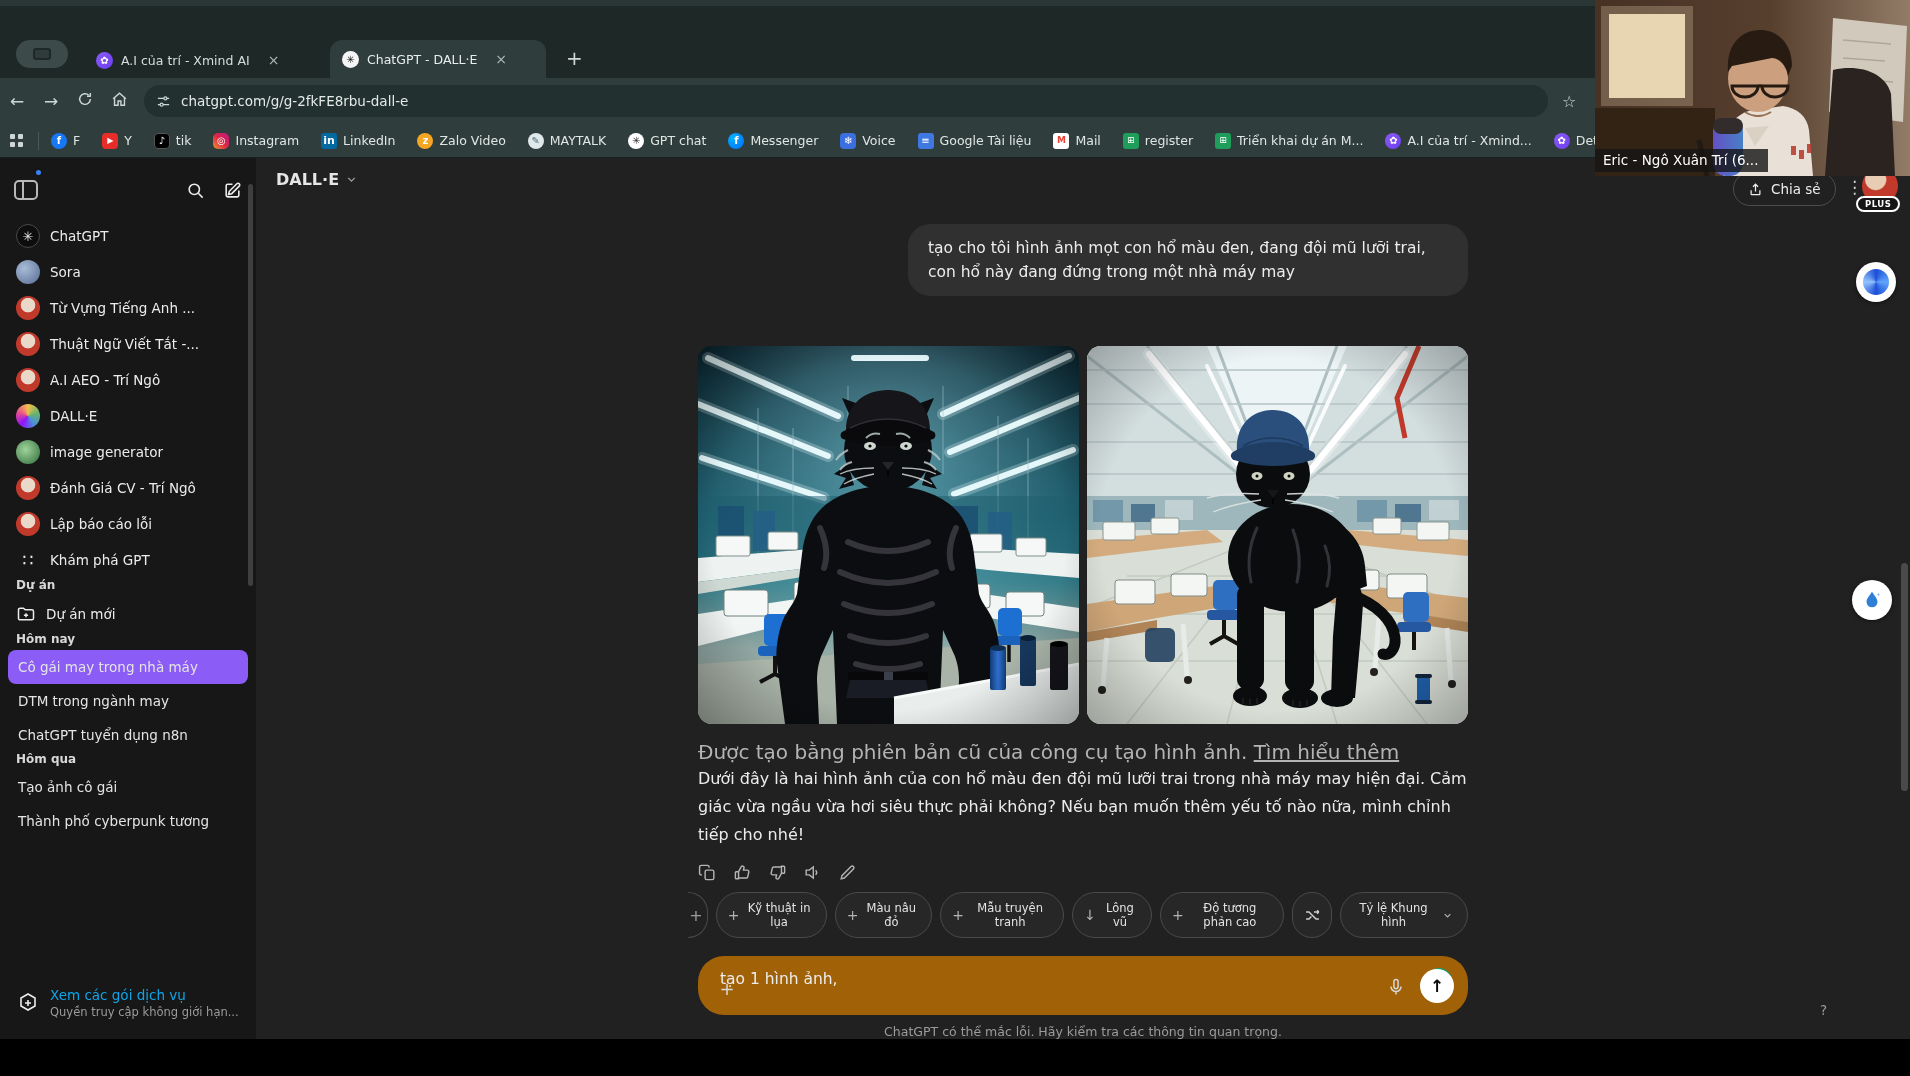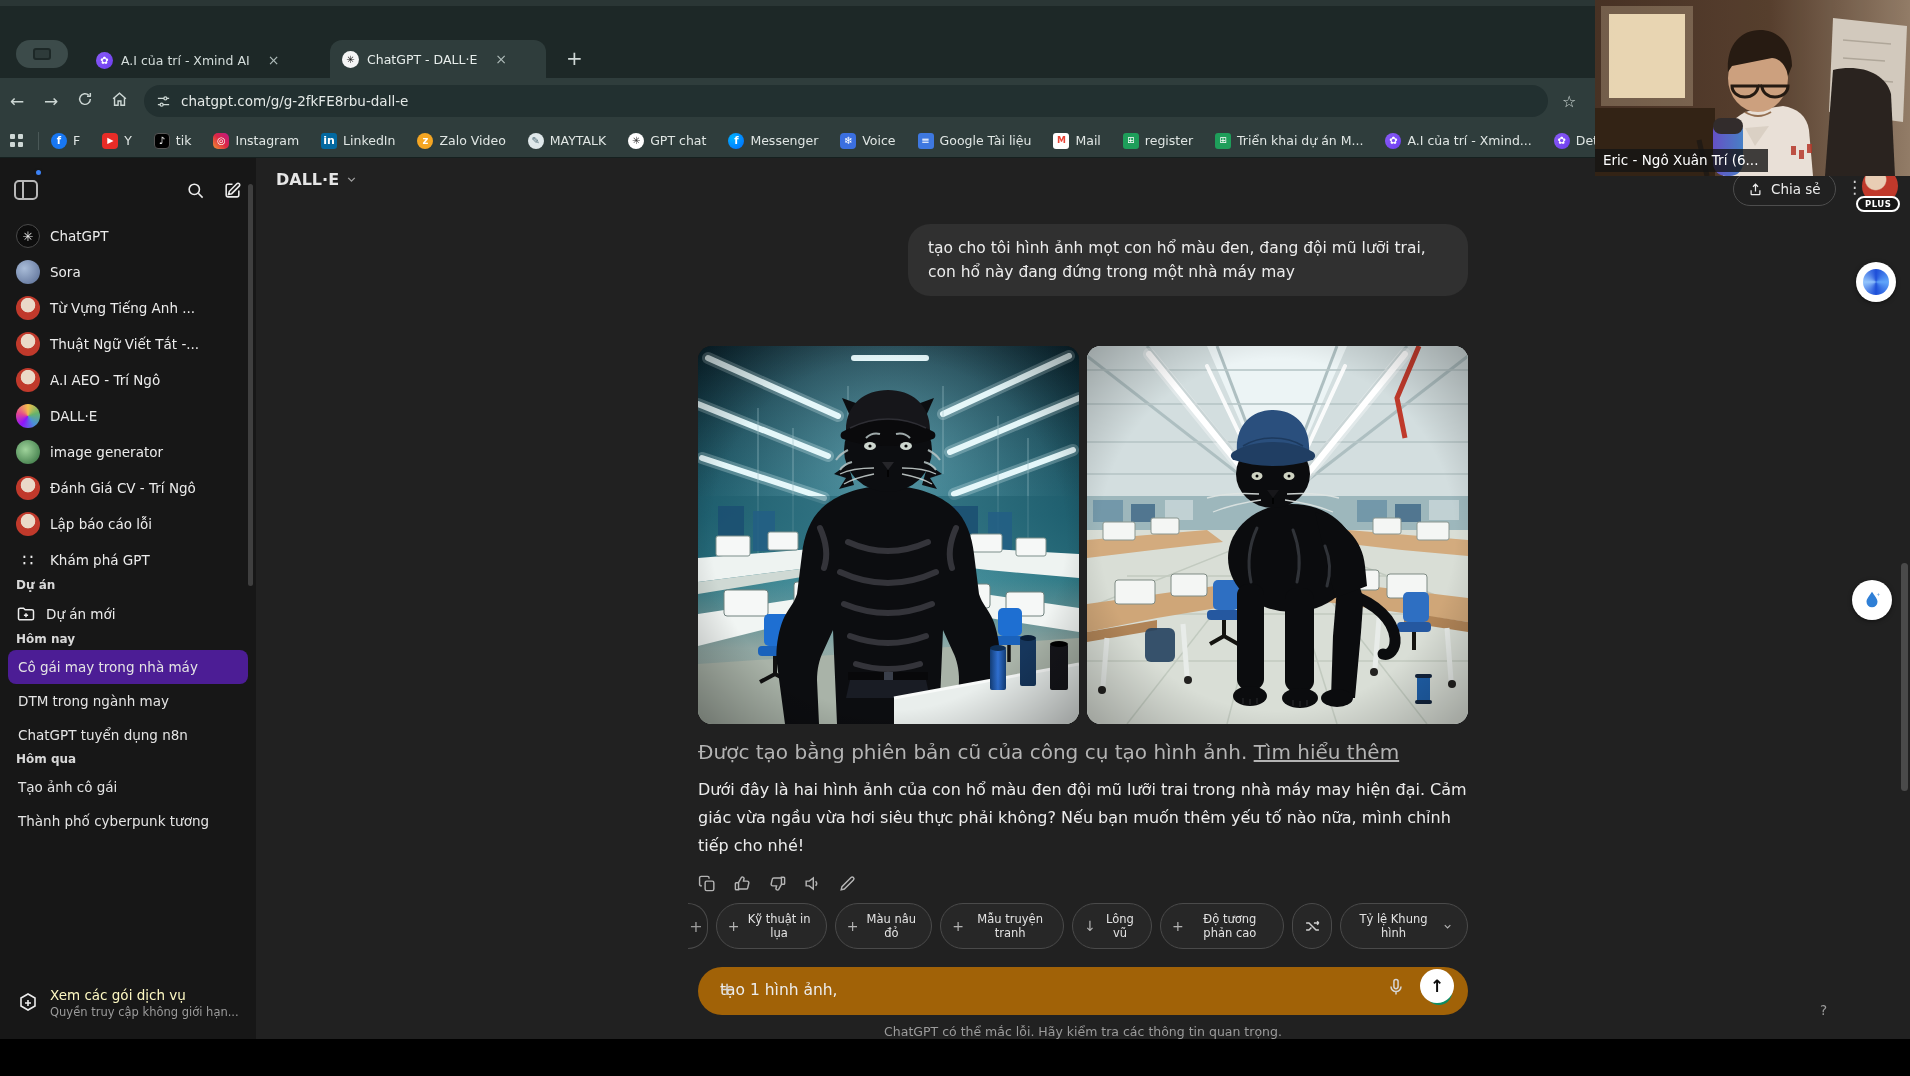--- a/index.html
+++ b/index.html
@@ -39,39 +39,39 @@
   .sidebar { position:absolute; left:0; top:0; width:256px; height:881px; background:#171717; padding:14px 8px 0 8px; }
   .sbtop { display:flex; align-items:center; height:36px; padding:0 6px; position:relative; }
   .sbtoggle { width:24px; height:20px; border:2px solid #b8b8b8; border-radius:5px; position:relative; }
   .sbtoggle:before { content:""; position:absolute; left:6px; top:0; bottom:0; width:2px; background:#b8b8b8; }
   .sbdot { position:absolute; left:26px; top:-4px; width:9px; height:9px; border-radius:50%; background:#3c82f6; border:2px solid #171717; }
   .sbtopright { margin-left:auto; display:flex; gap:18px; align-items:center; }
   .srow { display:flex; align-items:center; gap:10px; height:36px; padding:0 8px; border-radius:8px; color:#ececec; font-size:13.5px; white-space:nowrap; }
   .srow .gico { width:24px; height:24px; border-radius:50%; flex:none; display:flex; align-items:center; justify-content:center; font-size:13px; overflow:hidden; }
   .shead { font-size:12px; font-weight:bold; color:#d8d8d8; padding:0 8px; margin-bottom:4px; }
   .chatitem { display:flex; align-items:center; height:34px; padding:0 10px; border-radius:8px; color:#e4e4e4; font-size:13.5px; white-space:nowrap; overflow:hidden; }
-  .chatitem.active { background:#4c1d95; }
+  .chatitem.active { background:#8b5cf6; }
   .upgrade { position:absolute; left:8px; bottom:14px; width:240px; display:flex; gap:10px; align-items:center; padding:6px 8px; border-radius:10px; }
-  .upgrade .utxt .t1 { color:#fef9c3; font-size:13.5px; }
+  .upgrade .utxt .t1 { color:#0ea5e9; font-size:13.5px; }
   .upgrade .utxt .t2 { color:#9b9b9b; font-size:11.5px; margin-top:2px; }
   .sb-scroll { position:absolute; right:3px; top:26px; width:5px; height:402px; background:#3f3f3f; border-radius:3px; }
 
   .mainhdr-model { position:absolute; left:276px; top:170px; display:flex; align-items:center; gap:6px; color:#e6e6e6; font-size:16px; font-weight:600; }
   .sharepill { position:absolute; left:1733px; top:172px; height:34px; border:1px solid #4d4d4d; border-radius:17px; display:flex; align-items:center; gap:8px; padding:0 14px; color:#ececec; font-size:13.5px; background:#212121; }
   .hdots { position:absolute; left:1846px; top:177px; color:#cfcfcf; font-size:17px; letter-spacing:0; }
   .avatar { position:absolute; left:1862px; top:168px; width:36px; height:36px; border-radius:50%; background:radial-gradient(circle at 38% 32%,#e8cdb4 0 30%,#c0392b 34% 70%,#7d1f16 100%); }
   .plusbadge { position:absolute; left:1856px; top:196px; background:#161616; border:2px solid #fff; border-radius:10px; padding:1px 7px; color:#fff; font-size:8.5px; font-weight:bold; letter-spacing:.5px; }
 
   .chatcol { position:absolute; left:698px; top:158px; width:770px; height:881px; display:flex; flex-direction:column; align-items:flex-start; }
   .ubbl { margin:66px 0 0 auto; max-width:560px; background:#303030; color:#ececec; font-size:15.5px; line-height:24px; padding:12px 20px; border-radius:22px; }
   .imgrow { margin-top:50px; display:flex; gap:8px; }
   .genimg { width:381px; height:378px; border-radius:14px; overflow:hidden; background:#111; }
   .caption { margin-top:16px; color:#b4b4b4; font-size:20px; }
   .caption a { color:#b4b4b4; text-decoration:underline; }
-  .answer { margin-top:12px; width:770px; color:#ececec; font-size:16px; line-height:28px; }
+  .answer { margin-top:1px; width:770px; color:#ececec; font-size:16px; line-height:28px; }
   .actions { margin-top:14px; display:flex; gap:16px; align-items:center; }
   .actions svg { stroke:#b4b4b4; }
   .chips { margin-top:10px; display:flex; gap:8px; align-items:stretch; margin-left:14px; }
   .chipcut { width:22px; height:46px; border:1px solid #4a4a4a; border-left:none; border-radius:0 23px 23px 0; margin-left:-24px; display:flex; align-items:center; justify-content:flex-end; padding-right:4px; color:#9b9b9b; overflow:hidden; }
   .chip { display:flex; align-items:center; gap:7px; border:1px solid #4a4a4a; background:#272727; border-radius:23px; padding:4px 14px 4px 11px; min-height:46px; }
   .chip .cglyph { color:#b4b4b4; font-size:14px; flex:none; }
   .chip .clabel { color:#e3e3e3; font-size:11.5px; line-height:14px; text-align:center; max-width:100px; }
   .chip.round { width:46px; justify-content:center; padding:0; }
   .composer { margin-top:18px; width:770px; height:84px; background:#a16207; border-radius:26px; position:relative; }
   .composer .cval { position:absolute; left:22px; top:14px; color:#ececec; font-size:15.5px; }

